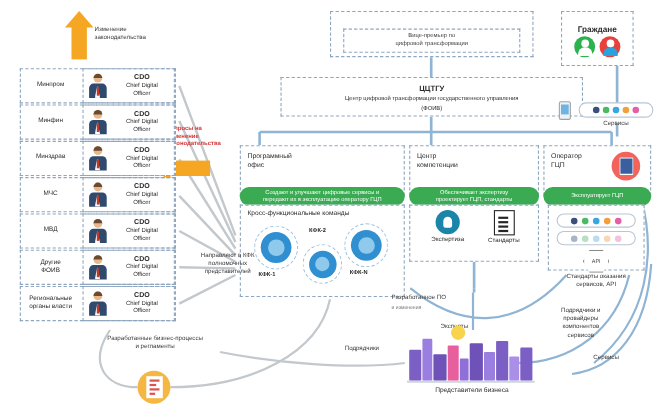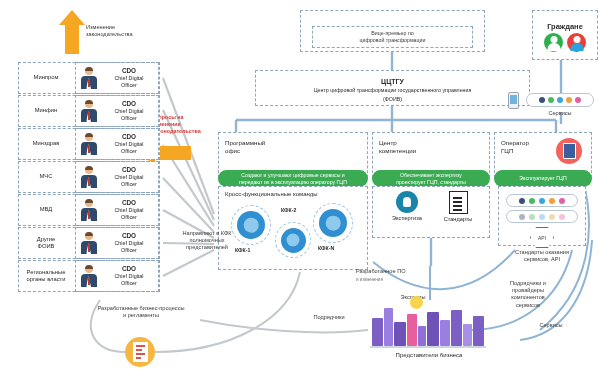--- a/index.html
+++ b/index.html
@@ -20,21 +20,21 @@
   #gov{left:300px;top:10px;width:185px;height:42px;}
   #gov .h{font-size:8.5px;font-weight:bold;padding-top:4px;}
   #govsub{left:312px;top:26px;width:161px;height:22px;font-size:5.3px;line-height:7px;color:#3a3a3a;}
 
   
   #cshtu{left:255px;top:70px;width:275px;height:36px;}
   #cshtu .h{font-size:7px;font-weight:bold;padding-top:4px;}
   #cshtu .s{font-size:5.3px;line-height:7px;padding-top:2px;}
 
   
-  #citizens{left:532px;top:10px;width:66px;height:50px;}
+  #citizens{left:510px;top:10px;width:66px;height:50px;}
   #citizens .h{font-size:7.5px;font-weight:bold;padding-top:4px;}
   .avatar{width:19px;height:19px;border-radius:50%;position:relative;}
   .avatar:after{content:"";position:absolute;left:50%;top:3px;transform:translateX(-50%);
                 width:7px;height:7px;border-radius:50%;background:#fff;}
   .avatar:before{content:"";position:absolute;left:50%;bottom:1px;transform:translateX(-50%);
                  width:13px;height:8px;border-radius:6px 6px 0 0;background:#fff;}
   .av-g{background:#2bb24c;}
   .av-r{background:#e8403a;}
   .av-r:before{background:#29a3dd;}
 

